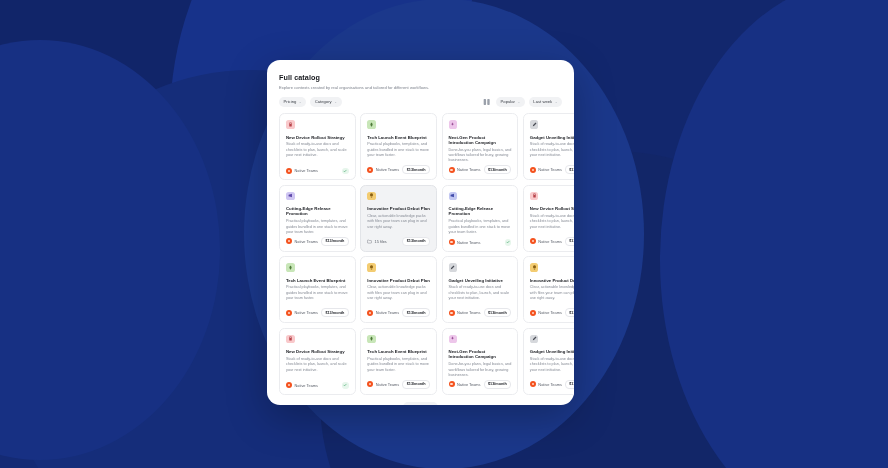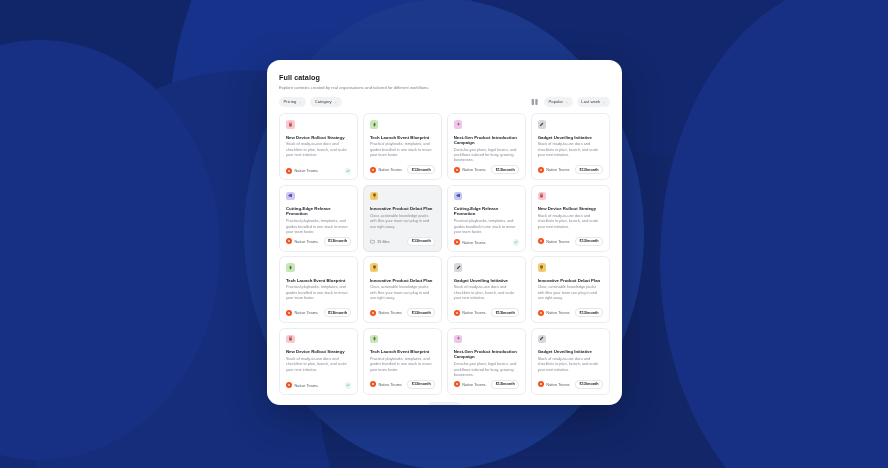--- a/index.html
+++ b/index.html
@@ -7,21 +7,21 @@
   body {
     font-family:"Liberation Sans", sans-serif;
     background:#142a74;
     position:relative;
   }
   #bg { position:absolute; inset:0; width:888px; height:468px; }
 
   .panel {
     position:absolute;
     left:267px; top:60px;
-    width:355px; height:345px;
+    width:307px; height:345px;
     background:#ffffff;
     border-radius:13px;
     box-shadow:0 12px 40px rgba(0,0,0,.28);
     padding:13px 12px 0 12px;
     overflow:hidden;
   }
 
   .page-title { font-size:7.2px; font-weight:bold; color:#16181d; letter-spacing:.08px; }
   .page-sub { font-size:4.1px; color:#7d828c; margin-top:2.6px; letter-spacing:.02px; }
 

